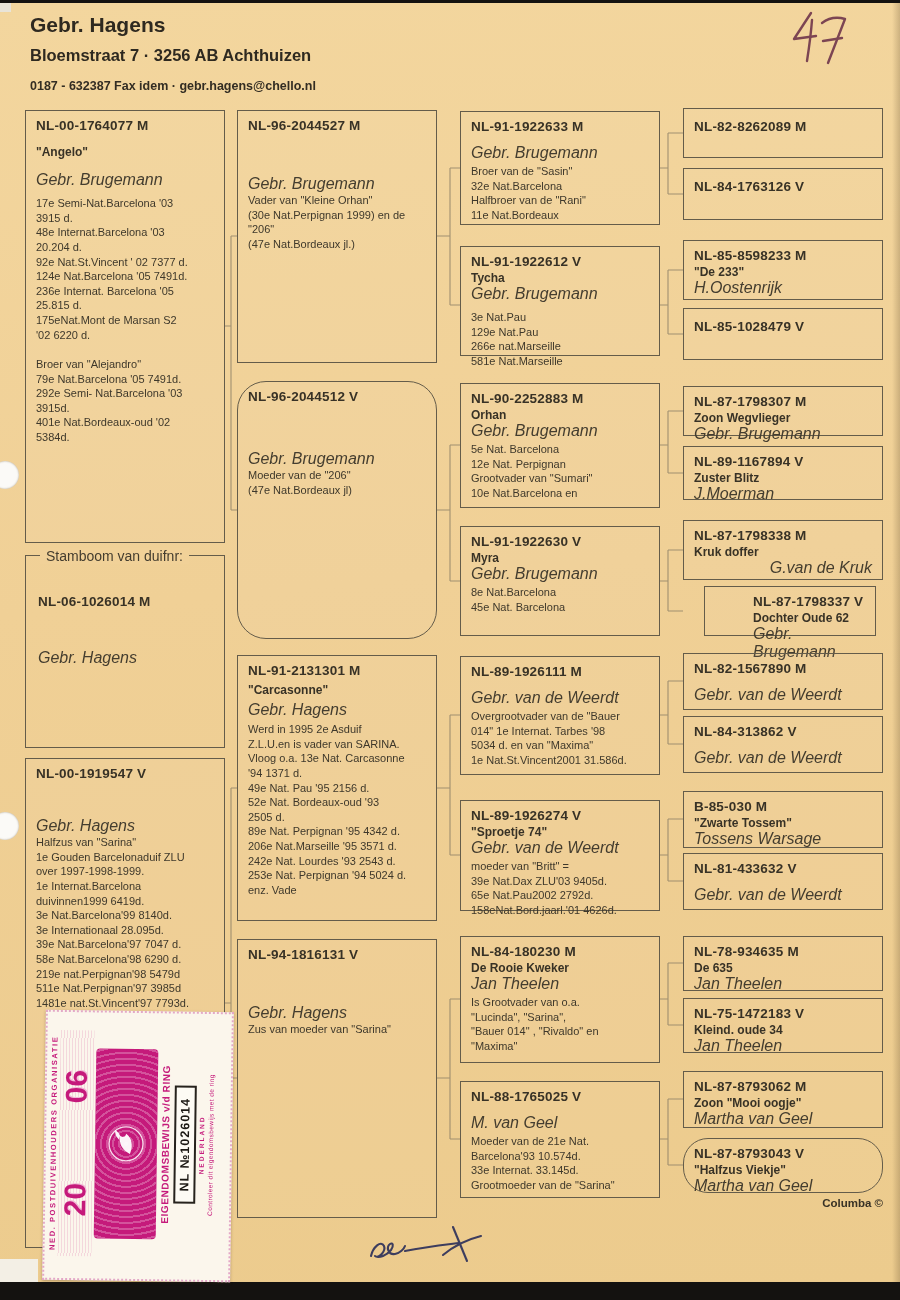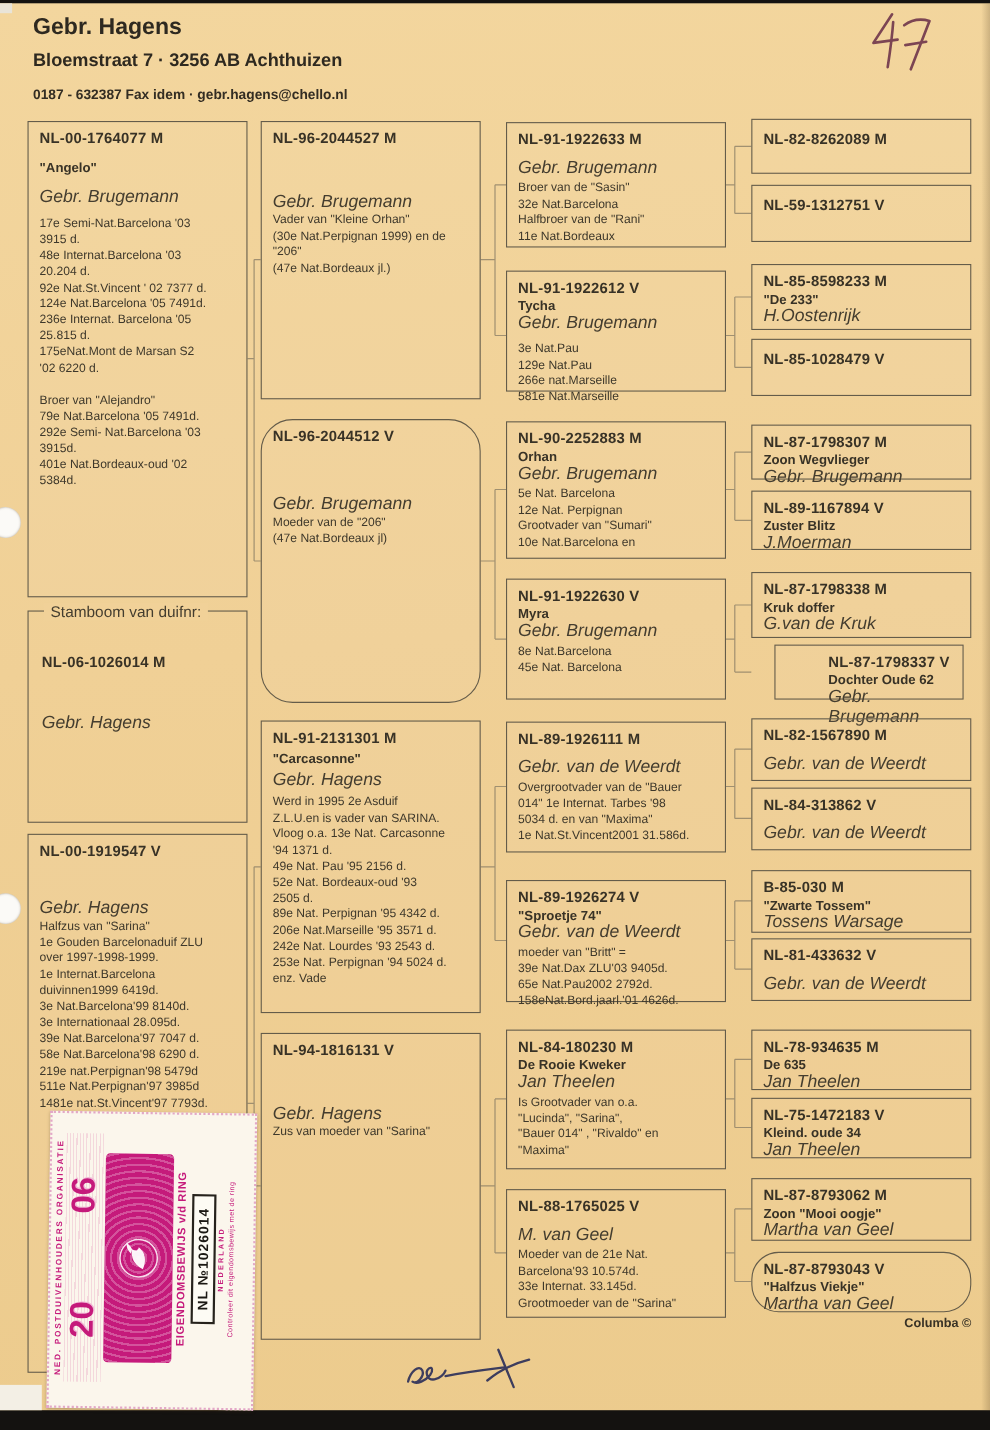--- a/index.html
+++ b/index.html
@@ -238,21 +238,21 @@
     <div class="pbody">Moeder van de 21e Nat.
 Barcelona'93 10.574d.
 33e Internat. 33.145d.
 Grootmoeder van de "Sarina"</div>
   </div>
 
   <div class="box" style="left:683px;top:105px;width:200px;height:50px;">
     <div class="ring" style="margin-top:3px;">NL-82-8262089 M</div>
   </div>
   <div class="box" style="left:683px;top:165px;width:200px;height:52px;">
-    <div class="ring" style="margin-top:3px;">NL-59-1312751 V</div>
+    <div class="ring" style="margin-top:3px;">NL-84-1763126 V</div>
   </div>
   <div class="box" style="left:683px;top:237px;width:200px;height:60px;">
     <div class="ring">NL-85-8598233 M</div>
     <div class="pname">"De 233"</div>
     <div class="owner" style="margin-top:0;">H.Oostenrijk</div>
   </div>
   <div class="box" style="left:683px;top:305px;width:200px;height:52px;">
     <div class="ring" style="margin-top:3px;">NL-85-1028479 V</div>
   </div>
   <div class="box" style="left:683px;top:383px;width:200px;height:50px;">
@@ -261,21 +261,21 @@
     <div class="owner" style="margin-top:0;">Gebr. Brugemann</div>
   </div>
   <div class="box" style="left:683px;top:443px;width:200px;height:54px;">
     <div class="ring">NL-89-1167894 V</div>
     <div class="pname">Zuster Blitz</div>
     <div class="owner" style="margin-top:0;">J.Moerman</div>
   </div>
   <div class="box" style="left:683px;top:517px;width:200px;height:60px;">
     <div class="ring">NL-87-1798338 M</div>
     <div class="pname">Kruk doffer</div>
-    <div class="owner" style="margin-top:0;">G.van de Kruk</div>
+    <div class="owner" style="margin-top:0;text-align:right;">G.van de Kruk</div>
   </div>
   <div class="box" style="left:704px;top:583px;width:172px;height:50px;padding-left:48px;">
     <div class="ring">NL-87-1798337 V</div>
     <div class="pname">Dochter Oude 62</div>
     <div class="owner" style="margin-top:0;">Gebr. Brugemann</div>
   </div>
   <div class="box" style="left:683px;top:650px;width:200px;height:57px;">
     <div class="ring">NL-82-1567890 M</div>
     <div class="owner" style="margin-top:10px;">Gebr. van de Weerdt</div>
   </div>

